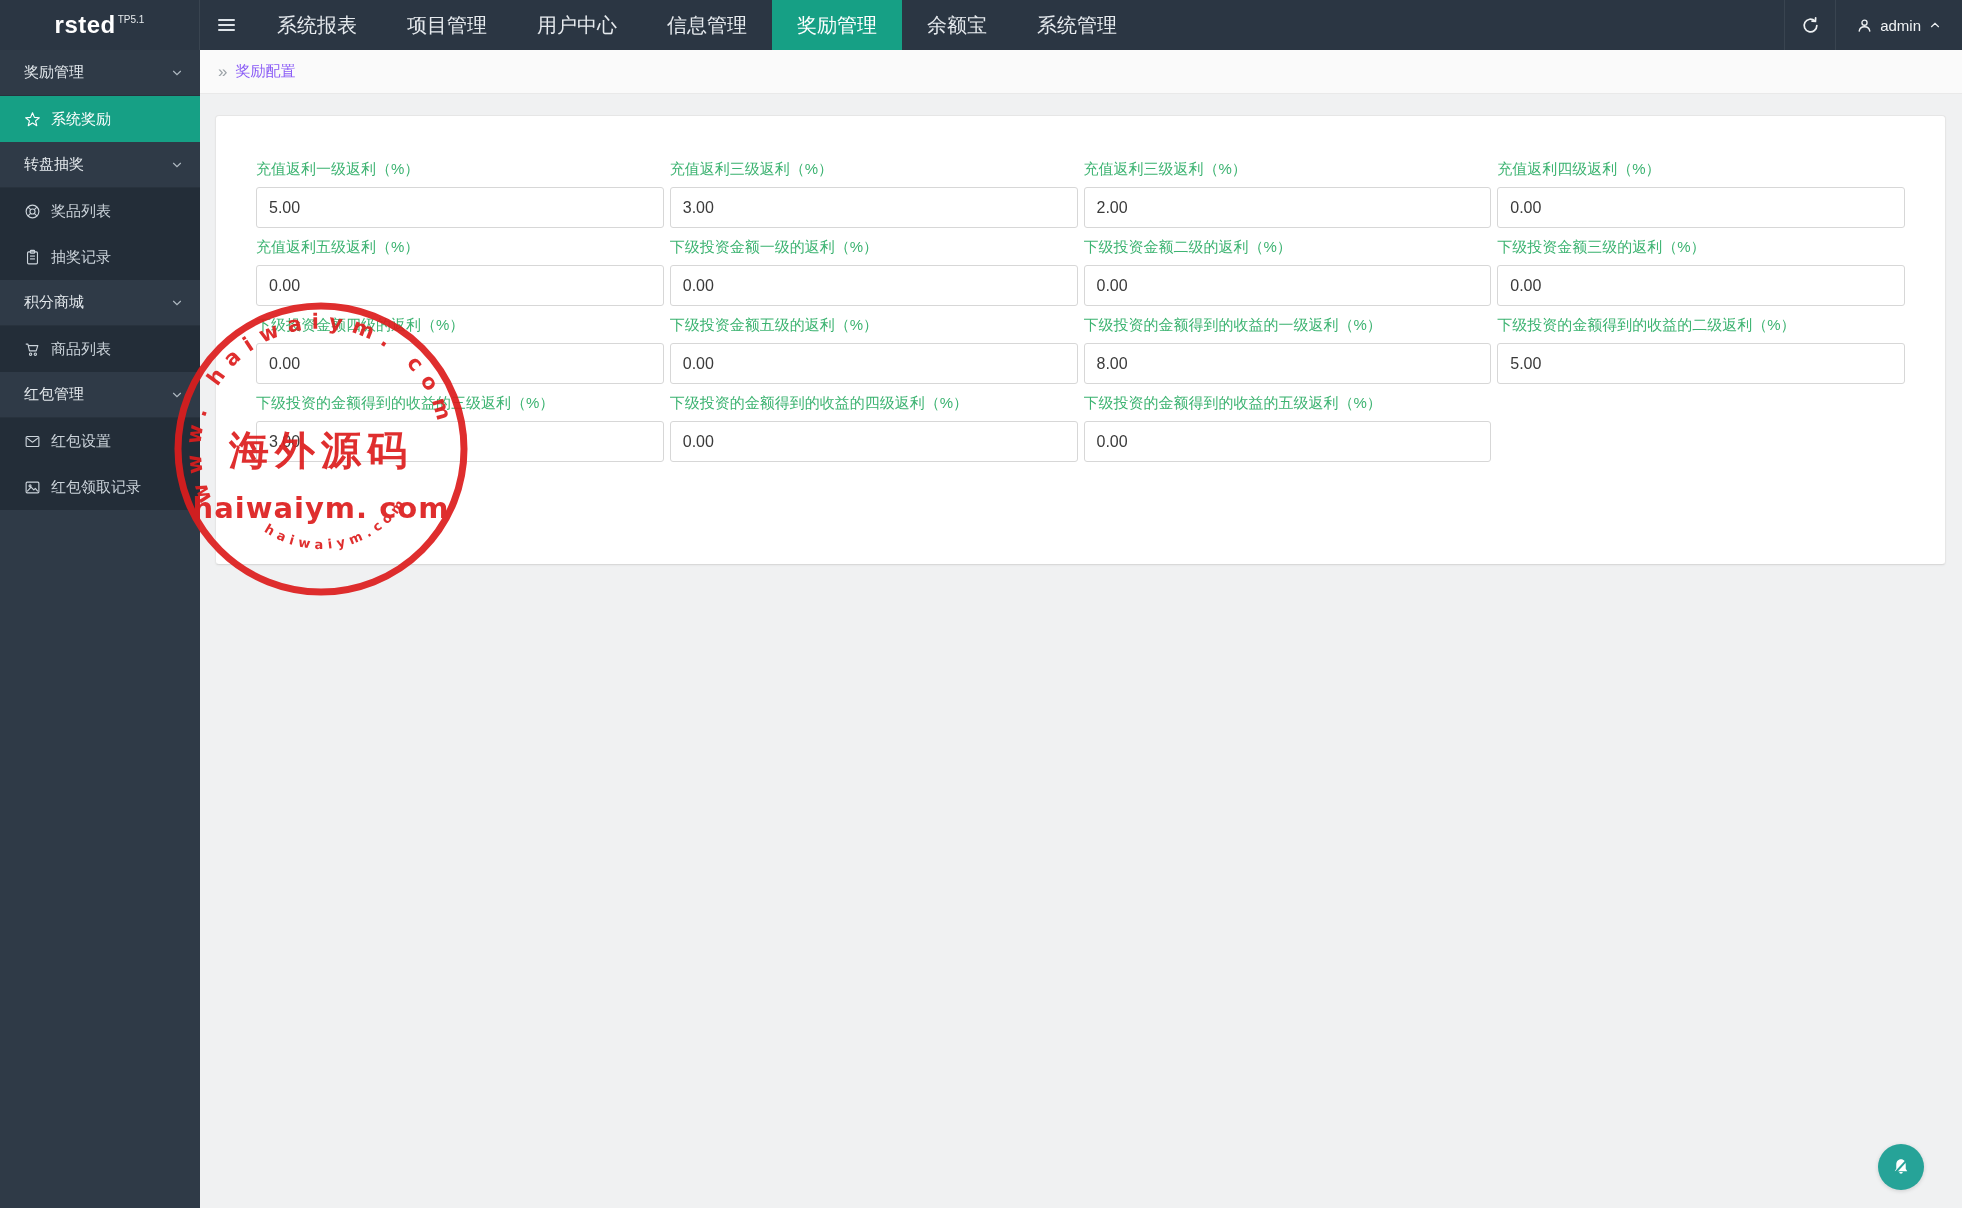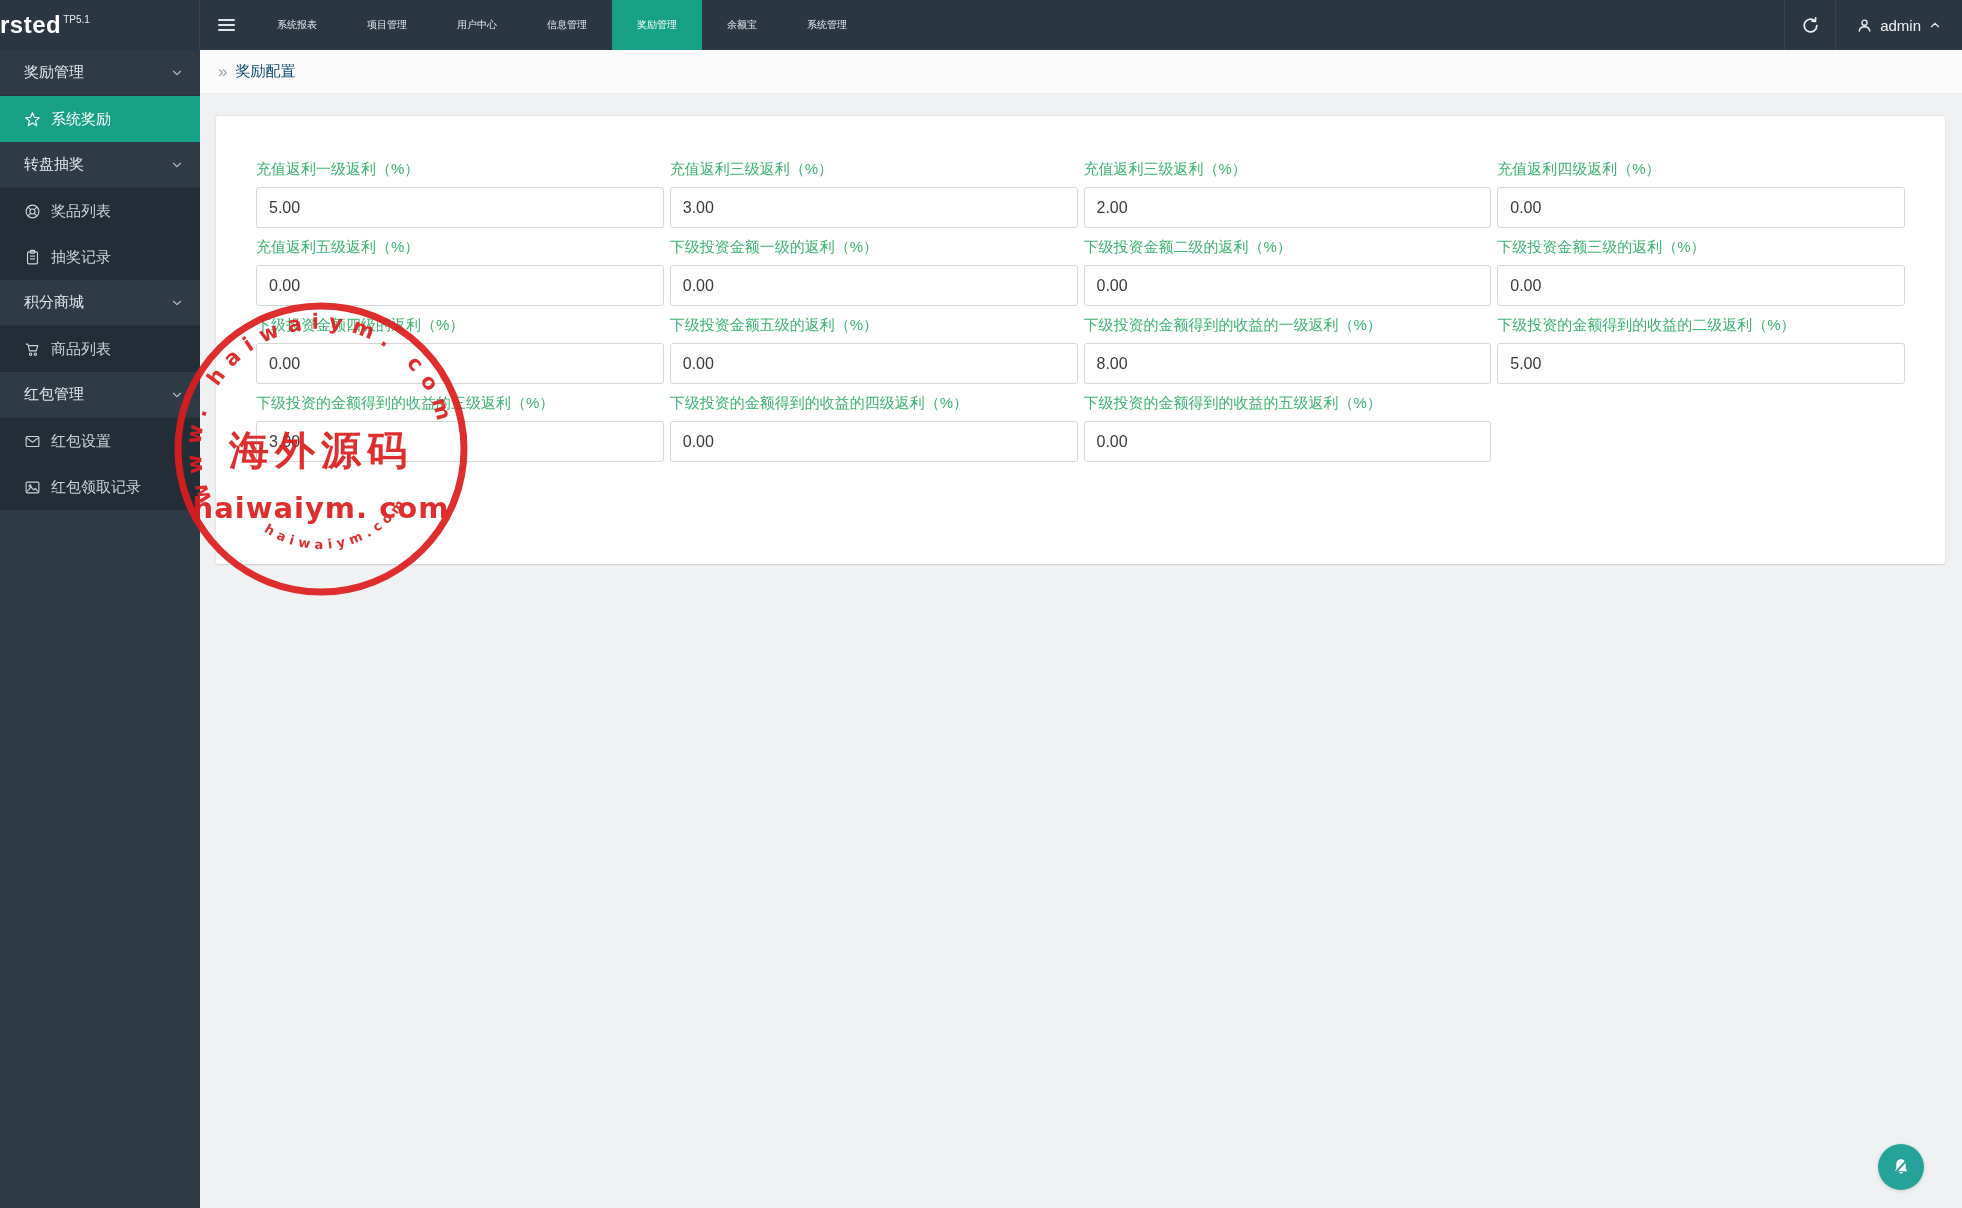--- a/index.html
+++ b/index.html
@@ -2,45 +2,45 @@
 <html><head>
 <meta charset="utf-8">
 <style>
   * { margin:0; padding:0; box-sizing:border-box; }
   html,body { width:1962px; height:1208px; overflow:hidden; }
   body { font-family:"Liberation Sans","DejaVu Sans",sans-serif; background:#eef0f1; }
   #app { position:relative; width:1962px; height:1208px; }
 
   
   .topbar { position:absolute; top:0; left:0; width:1962px; height:50px; background:#2b3643; display:flex; align-items:stretch; z-index:20; }
-  .logo-box { width:200px; display:flex; align-items:center; border-right:1px solid rgba(255,255,255,.07); cursor:pointer; }
+  .logo-box { width:200px; display:flex; align-items:center; justify-content:center; border-right:1px solid rgba(255,255,255,.07); cursor:pointer; }
   .logo-text { color:#fff; font-size:24px; font-weight:600; letter-spacing:.5px; }
   .logo-sup { color:#e7ebee; font-size:10px; font-weight:400; vertical-align:top; position:relative; top:-6px; margin-left:2px; }
   .burger { width:52px; display:flex; flex-direction:column; align-items:center; justify-content:center; gap:3px; cursor:pointer; }
   .burger span { display:block; width:17px; height:2px; background:#dfe5ea; border-radius:1px; }
   .topnav { display:flex; align-items:stretch; }
-  .topnav-item { display:flex; align-items:center; padding:0 25px; color:#e6eaee; font-size:10px; cursor:pointer; }
+  .topnav-item { display:flex; align-items:center; padding:0 25px; color:#e6eaee; font-size:20px; cursor:pointer; }
   .topnav-item.active { background:#16a085; color:#fff; }
   .topbar-right { margin-left:auto; display:flex; align-items:stretch; }
   .refresh-btn { width:52px; display:flex; align-items:center; justify-content:center; border-left:1px solid rgba(255,255,255,.07); border-right:1px solid rgba(255,255,255,.07); cursor:pointer; }
   .user-box { display:flex; align-items:center; gap:7px; padding:0 20px; color:#f0f3f5; font-size:15px; cursor:pointer; }
 
   
   .sidebar { position:absolute; top:50px; left:0; bottom:0; width:200px; background:#2f3a47; z-index:15; }
   .side-group { position:relative; height:46px; display:flex; align-items:center; padding:0 24px; color:#e3e8ec; font-size:15px; cursor:pointer; border-bottom:1px solid rgba(0,0,0,.13); }
   .side-group .chev { position:absolute; right:16px; }
   .side-item { height:46px; display:flex; align-items:center; gap:10px; padding:17px 24px; background:#232d38; color:#ccd4db; font-size:15px; cursor:pointer; }
   .side-item.active { background:#16a085; color:#fff; }
   .side-item svg, .side-group svg { flex:none; }
 
   
   .main { position:absolute; top:50px; left:200px; right:0; bottom:0; background:#f0f1f2; }
   .crumb-bar { height:44px; background:#fafafa; border-bottom:1px solid #e9e9e9; display:flex; align-items:center; padding-left:18px; gap:8px; }
   .crumb-sep { color:#9aa1a6; font-size:17px; line-height:1; }
-  .crumb-label { color:#0c4a6e; font-size:15px; }
+  .crumb-label { color:#8b5cf6; font-size:15px; }
 
   .card { margin:21px 16px 0 15px; height:450px; background:#fff; border:1px solid #e6e6e6; border-bottom-color:#d9d9d9; border-radius:4px; box-shadow:0 1px 2px rgba(0,0,0,.04); }
   .form-grid { display:grid; grid-template-columns:repeat(4,1fr); column-gap:6px; padding:44px 40px 0; }
   .field { margin-bottom:10px; }
   .field-label { display:block; color:#3cb371; font-size:15px; margin-bottom:8px; white-space:nowrap; overflow:hidden; }
   .field-input { width:100%; height:41px; border:1px solid #d7d7d7; border-radius:3px; padding:16px 12px; font-size:16px; color:#3a3a3a; font-family:"Liberation Sans","DejaVu Sans",sans-serif; background:#fff; outline:none; }
   .btn-row { grid-column:1 / -1; display:flex; justify-content:center; margin-top:12px; }
   .edit-btn { width:76px; height:38px; background:#0d9488; color:#fff; border:none; border-radius:3px; font-size:15px; letter-spacing:2px; cursor:pointer; font-family:inherit; }
 
   

